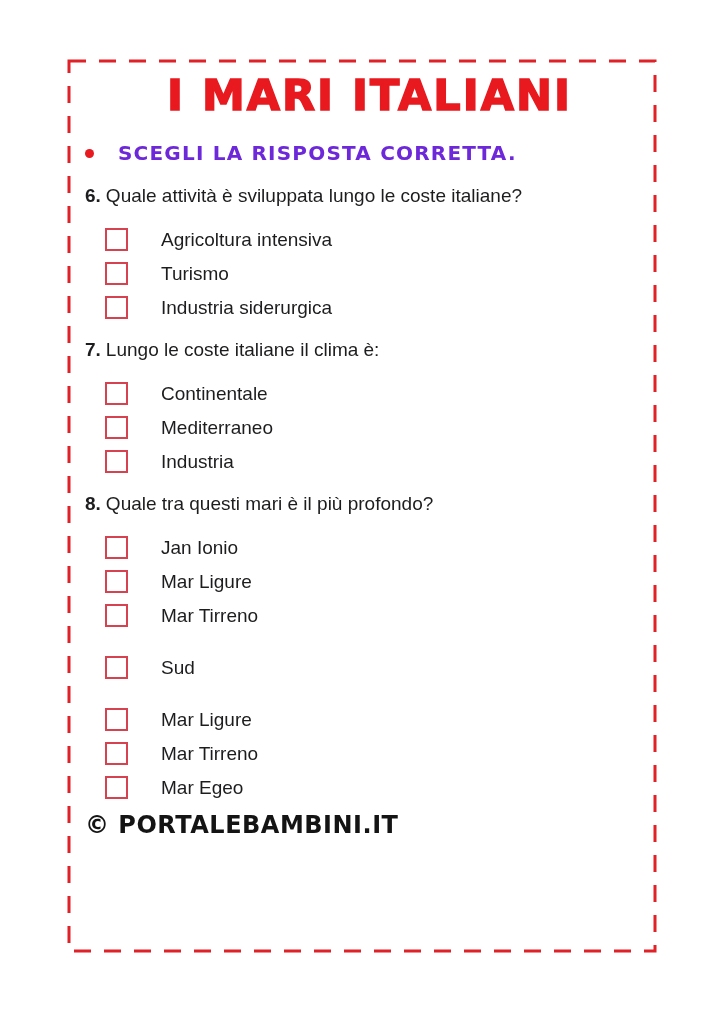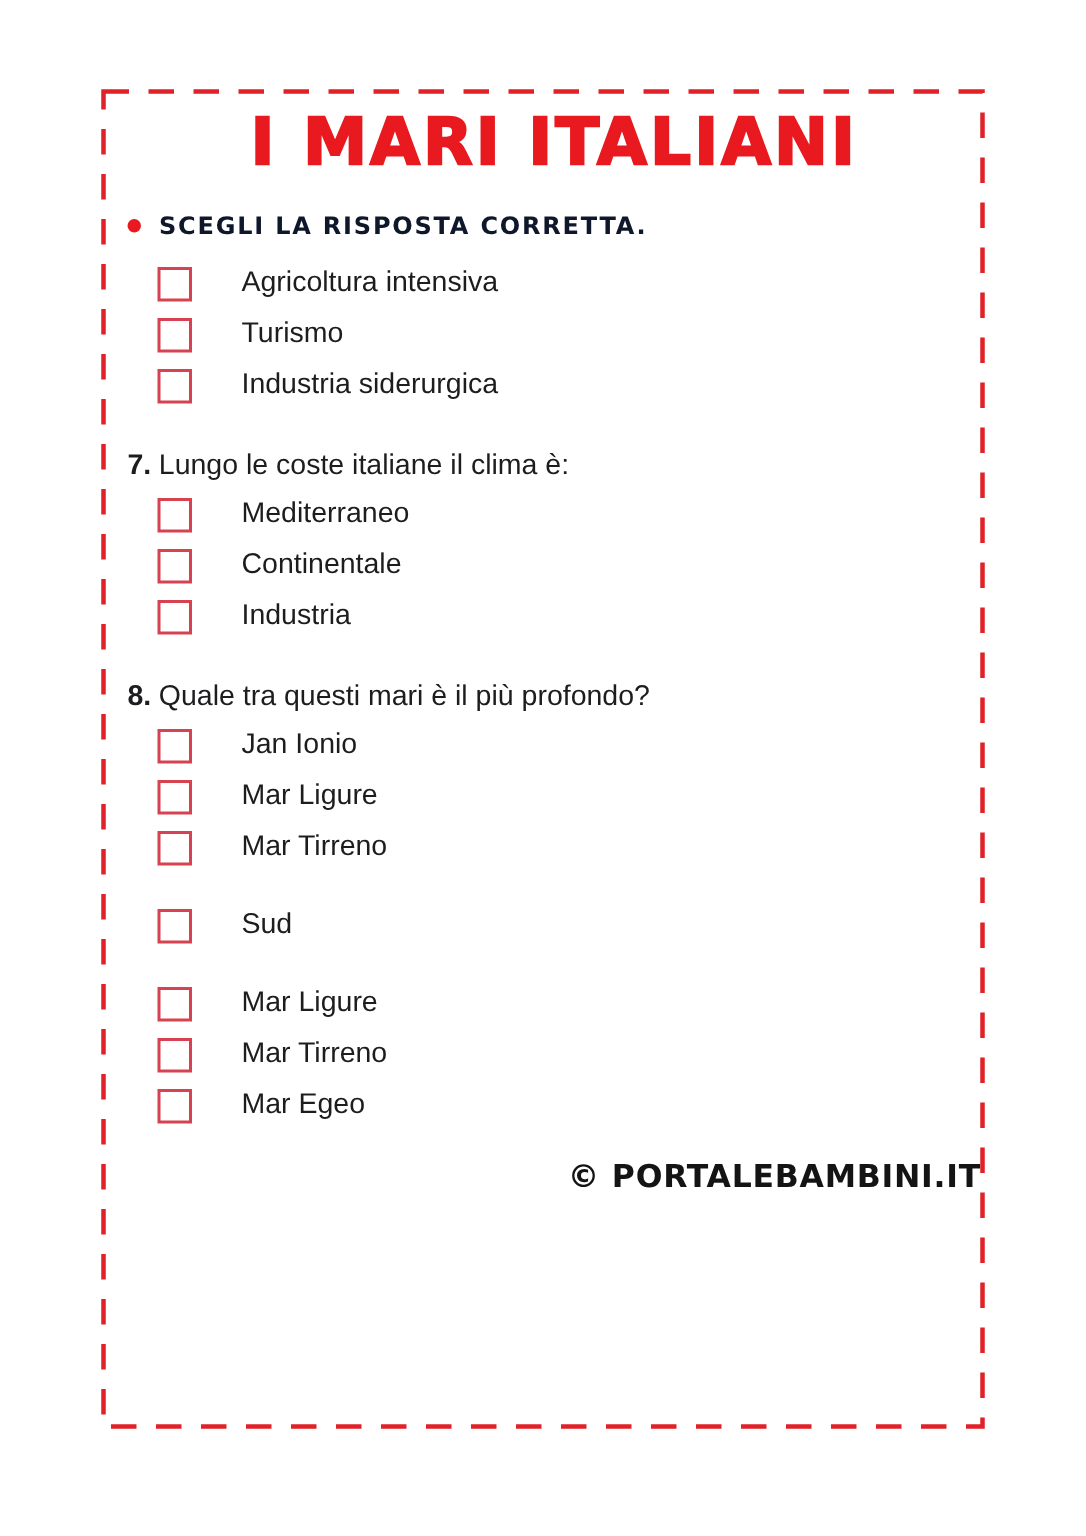--- a/index.html
+++ b/index.html
@@ -32,63 +32,64 @@
     letter-spacing: 2px;
     color: #e8191f;
     -webkit-text-stroke: 1.5px #e8191f;
     line-height: 1.0;
   }
   .instruction {
     margin-top: 24px;
     display: flex;
     align-items: center;
     font-family: "DejaVu Sans", sans-serif;
-    font-size: 16px;
+    font-size: 20px;
     font-weight: 800;
     letter-spacing: 1.2px;
-    color: #0f172a;
+    color: #6d28d9;
+    gap: 12px;
   }
   .bullet {
     width: 9px; height: 9px;
     border-radius: 50%;
     background: #e8191f;
     margin-right: 12px;
     flex: 0 0 auto;
   }
   .question-block { margin-top: 18px; }
   .q-title {
     font-size: 19px;
     line-height: 26px;
     color: #1d1d1f;
   }
   .q-num { font-weight: 700; margin-right: 5px; }
   .options { margin-top: 8px; }
   .option-row {
     display: flex;
-    align-items: flex-start;
+    align-items: flex-end;
     height: 34px;
     padding-left: 20px;
   }
   .checkbox {
     width: 23px; height: 23px;
     border: 2px solid #d6424f;
     background: #ffffff;
     flex: 0 0 auto;
     cursor: pointer;
   }
   .option-label {
     margin-left: 33px;
     font-size: 19px;
     color: #1d1d1f;
   }
   .footer {
     margin-top: 12px;
-    text-align: right;
+    text-align: left;
     font-family: "DejaVu Sans", sans-serif;
-    font-size: 21px;
+    font-size: 24px;
     font-weight: 800;
     letter-spacing: 0.5px;
     color: #141414;
   }
 </style>
 </head>
 <body>
 
 <svg class="border-svg" width="724" height="1024" viewBox="0 0 724 1024" xmlns="http://www.w3.org/2000/svg">
   <rect x="69" y="61" width="586" height="890" fill="none" stroke="#e02127" stroke-width="3" stroke-dasharray="17 13"></rect>
@@ -97,20 +98,23 @@
 <div class="content">
 
   <div class="page-title">I MARI ITALIANI</div>
 
   <div class="instruction">
     <span class="bullet"></span>
     <span>SCEGLI LA RISPOSTA CORRETTA.</span>
   </div>
 
   <div class="question-block">
+    <div class="q-title">
+      <span class="q-num">6.</span><span>Quale attività è sviluppata lungo le coste italiane?</span>
+    </div>
     <div class="options">
       <div class="option-row">
         <span class="checkbox"></span>
         <span class="option-label">Agricoltura intensiva</span>
       </div>
       <div class="option-row">
         <span class="checkbox"></span>
         <span class="option-label">Turismo</span>
       </div>
       <div class="option-row">
@@ -120,25 +124,25 @@
     </div>
   </div>
 
   <div class="question-block">
     <div class="q-title">
       <span class="q-num">7.</span><span>Lungo le coste italiane il clima è:</span>
     </div>
     <div class="options">
       <div class="option-row">
         <span class="checkbox"></span>
-        <span class="option-label">Mediterraneo</span>
+        <span class="option-label">Continentale</span>
       </div>
       <div class="option-row">
         <span class="checkbox"></span>
-        <span class="option-label">Continentale</span>
+        <span class="option-label">Mediterraneo</span>
       </div>
       <div class="option-row">
         <span class="checkbox"></span>
         <span class="option-label">Industria</span>
       </div>
     </div>
   </div>
 
   <div class="question-block">
     <div class="q-title">

